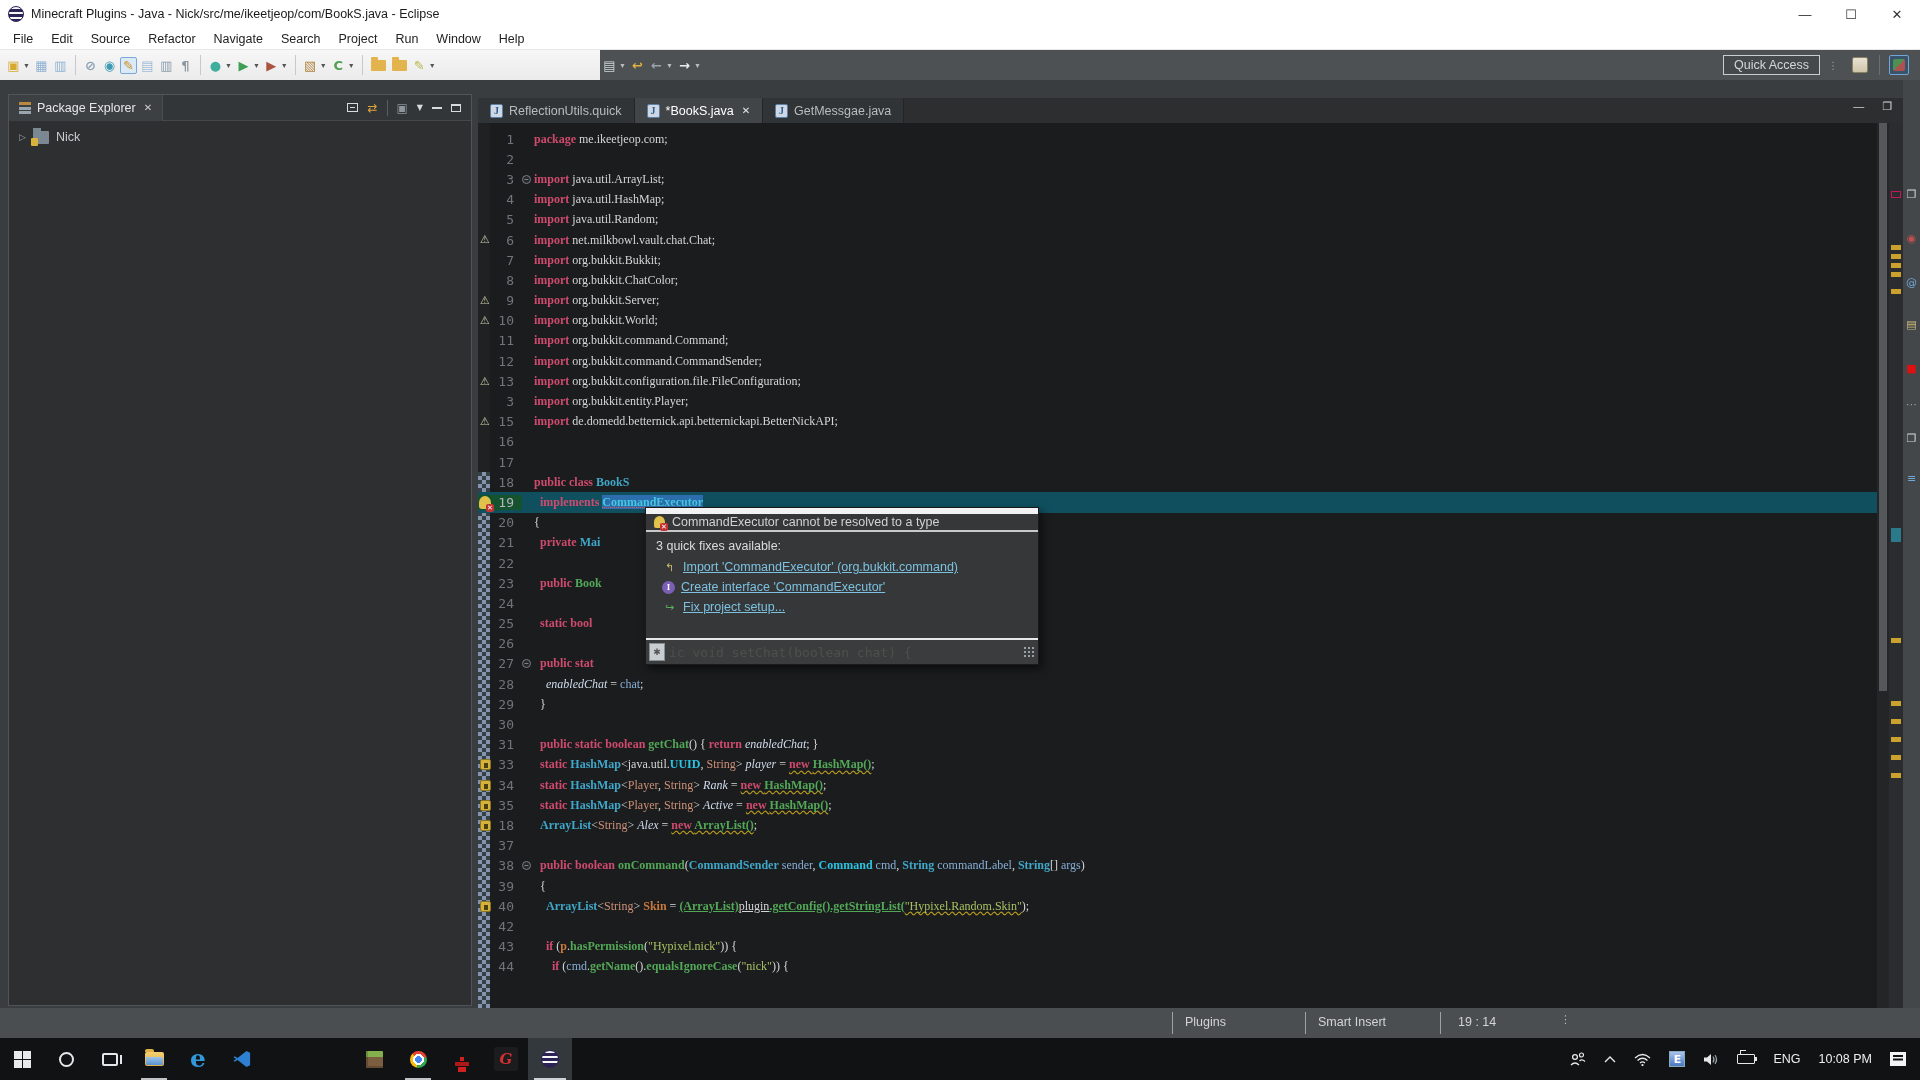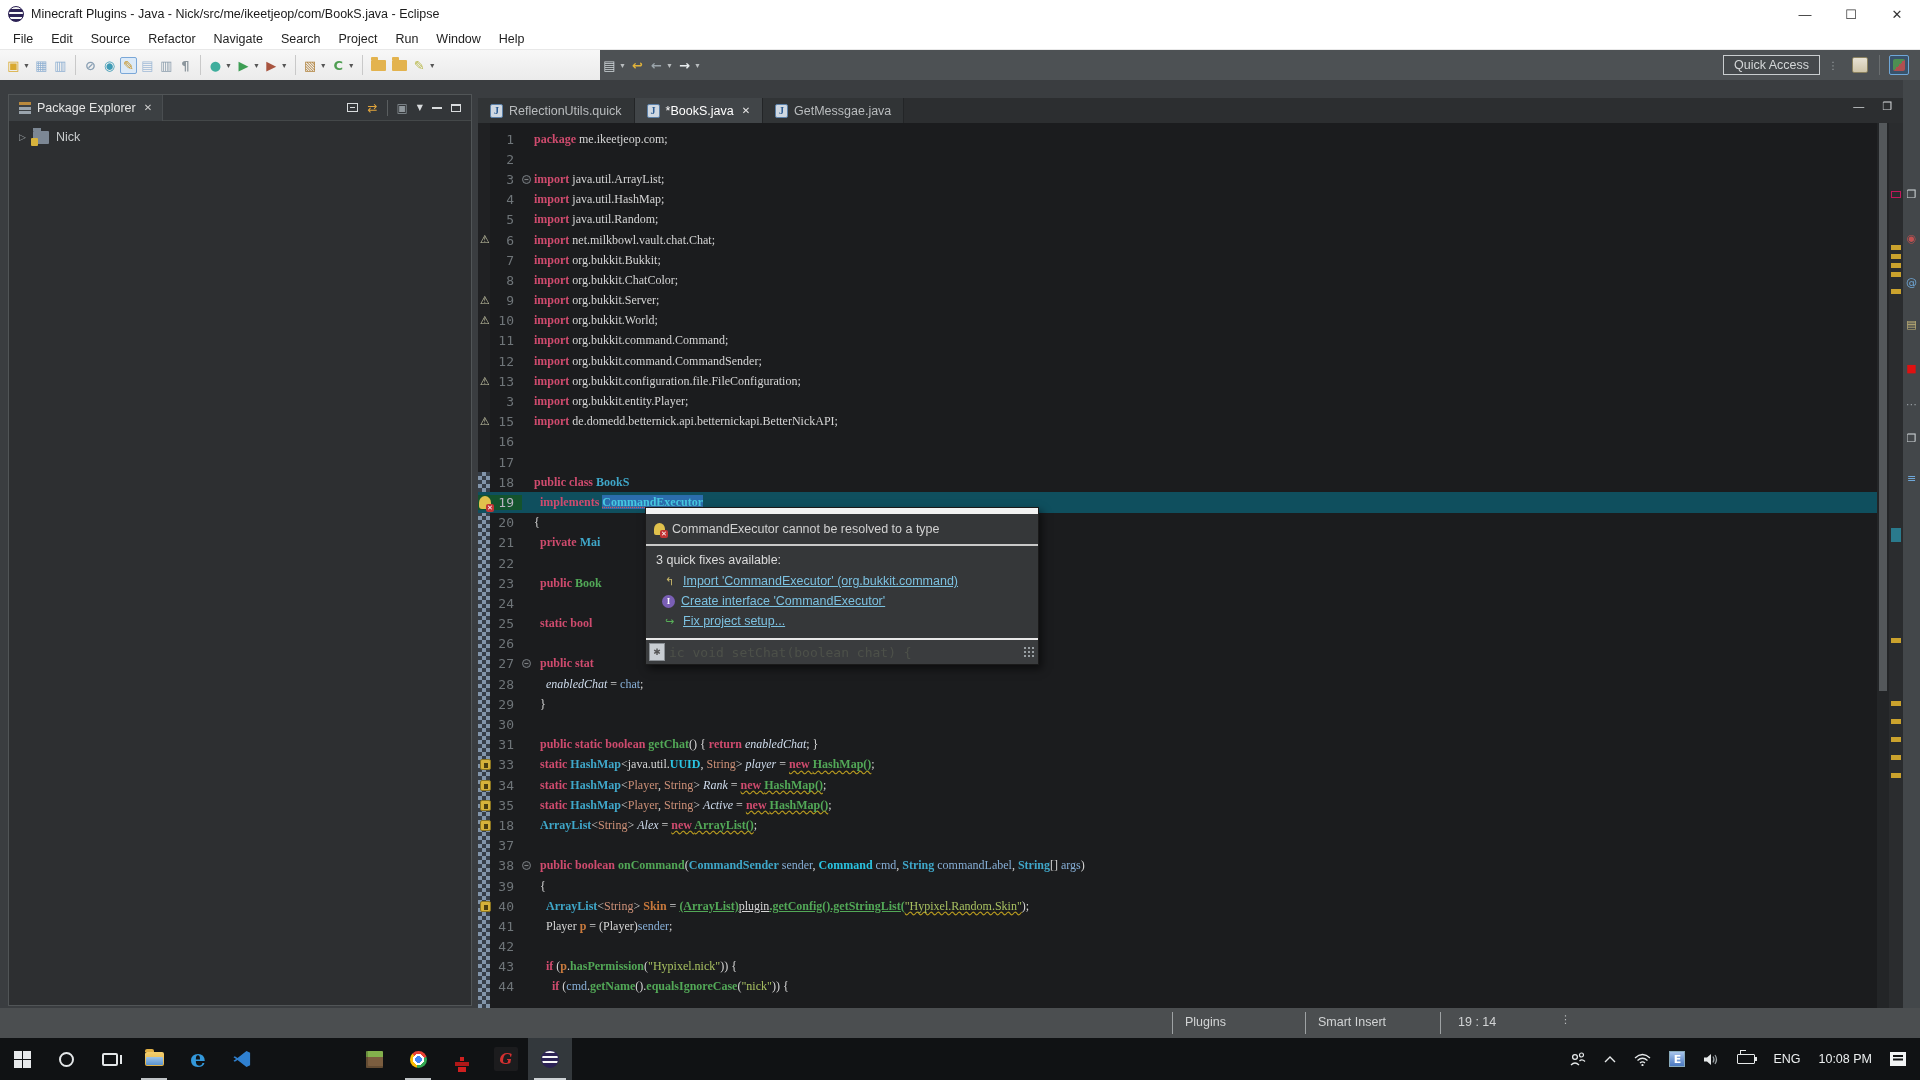--- a/index.html
+++ b/index.html
@@ -125,21 +125,21 @@
   .tk.d { color:#d6d6d6; }
   .tk.u { text-decoration:underline; }
   .tk.q { text-decoration:underline wavy #b89a1e; text-decoration-skip-ink:none; }
   .tk.selword { background:#2b6dad; color:#46c8e0; font-weight:bold;
     text-decoration:underline dotted #d95252; }
 
   
   .popup { position:absolute; left:167px; top:384px; width:394px; height:158px; background:#353739;
     border:1px solid #1a1a1a; box-shadow:3px 4px 8px rgba(0,0,0,.55); }
   .pp-top { height:6px; background:#f2f2f2; }
-  .pp-head { display:flex; align-items:center; height:32px; padding:0 8px; border-bottom:2px solid #c9c9c9; }
+  .pp-head { display:flex; align-items:center; height:18px; padding:0 8px; border-bottom:2px solid #c9c9c9; }
   .pp-bulb { width:11px; height:12px; background:#e0c14c; border-radius:50% 50% 2px 2px; position:relative;
     margin-right:7px; flex:none; }
   .pp-bulb:after { content:"✕"; position:absolute; right:-3px; bottom:-3px; color:#fff; background:#c23434;
     font-size:7px; line-height:8px; width:8px; text-align:center; border-radius:2px; }
   .pp-title { color:#d2d2d2; font-size:12.5px; }
   .pp-hint { color:#dcdcdc; font-size:12.5px; padding:7px 10px 4px 10px; }
   .pp-fix { display:flex; align-items:center; padding:3px 10px 3px 16px; }
   .fix-ic { width:15px; margin-right:6px; font-size:11px; text-align:center; flex:none;
     font-family:"DejaVu Sans", sans-serif; }
   .fix-imp { color:#c9b86a; }
@@ -577,25 +577,20 @@
             </div>
             <div class="crow">
               <span class="g-icon">
                 <span class="gi-wl"></span>
               </span>
               <span class="lnum">40</span>
               <span class="foldc"></span>
               <span class="ctext"><span class="tk d">    </span><span class="tk t">ArrayList</span><span class="tk d">&lt;</span><span class="tk g">String</span><span class="tk d">&gt; </span><span class="tk f">Skin</span><span class="tk d"> = </span><span class="tk m u">(ArrayList)</span><span class="tk d u">plugin</span><span class="tk m u">.getConfig()</span><span class="tk m u">.getStringList(</span><span class="tk s q">"Hypixel.Random.Skin"</span><span class="tk d">);</span></span>
             </div>
             <div class="crow">
-              <span class="lnum">41</span>
-              <span class="foldc"></span>
-              <span class="ctext"><span class="tk d">    Player </span><span class="tk f">p</span><span class="tk d"> = (Player)</span><span class="tk p">sender</span><span class="tk d">;</span></span>
-            </div>
-            <div class="crow">
               <span class="lnum">42</span>
               <span class="foldc"></span>
               <span class="ctext"></span>
             </div>
             <div class="crow">
               <span class="lnum">43</span>
               <span class="foldc"></span>
               <span class="ctext"><span class="tk d">    </span><span class="tk k">if </span><span class="tk d">(</span><span class="tk f">p</span><span class="tk d">.</span><span class="tk m">hasPermission</span><span class="tk d">(</span><span class="tk s">"Hypixel.nick"</span><span class="tk d">)) {</span></span>
             </div>
             <div class="crow">

